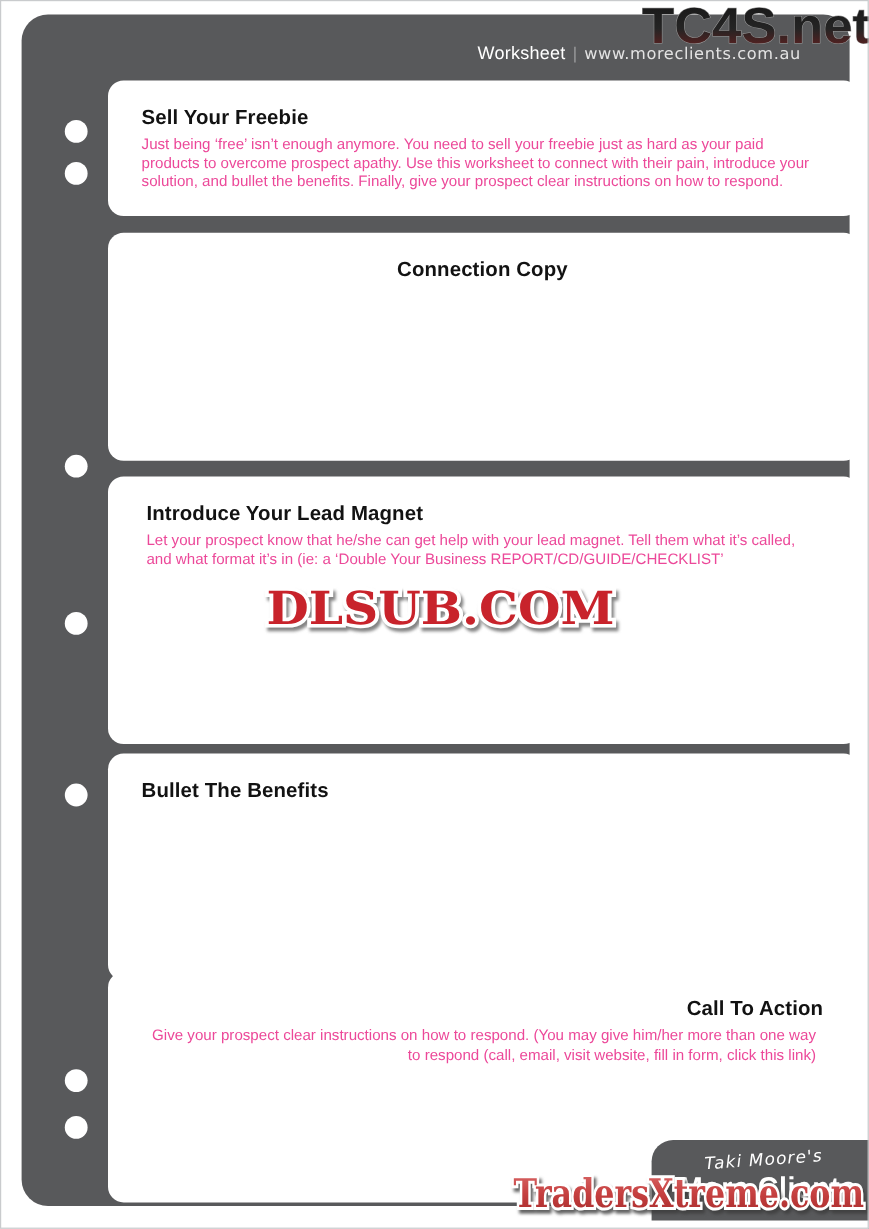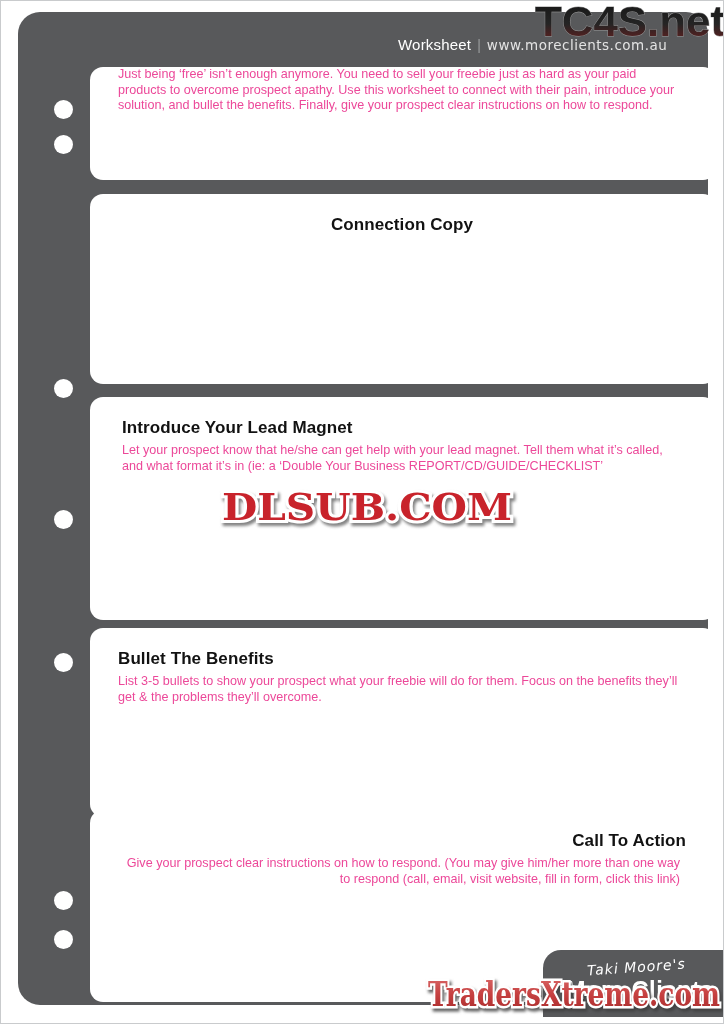--- a/index.html
+++ b/index.html
@@ -76,35 +76,35 @@
 
   <div class="hole h1"></div>
   <div class="hole h2"></div>
   <div class="hole h3"></div>
   <div class="hole h4"></div>
   <div class="hole h5"></div>
   <div class="hole h6"></div>
   <div class="hole h7"></div>
 
   <div class="card card-1">
+    <div class="card-title">Sell Your Freebie</div>
     <div class="card-body">Just being ‘free’ isn’t enough anymore. You need to sell your freebie just as hard as your paid products to overcome prospect apathy. Use this worksheet to connect with their pain, introduce your solution, and bullet the benefits. Finally, give your prospect clear instructions on how to respond.</div>
   </div>
 
   <div class="card card-2">
     <div class="card-title">Connection Copy</div>
   </div>
 
   <div class="card card-3">
     <div class="card-title">Introduce Your Lead Magnet</div>
     <div class="card-body">Let your prospect know that he/she can get help with your lead magnet. Tell them what it’s called, and what format it’s in (ie: a ‘Double Your Business REPORT/CD/GUIDE/CHECKLIST’</div>
   </div>
 
   <div class="card card-4">
     <div class="card-title">Bullet The Benefits</div>
-    <div class="card-body">List 3-5 bullets to show your prospect what your freebie will do for them. Focus on the benefits they’ll get &amp; the problems they’ll overcome.</div>
   </div>
 
   <div class="card card-5">
     <div class="card-title">Call To Action</div>
     <div class="card-body">Give your prospect clear instructions on how to respond. (You may give him/her more than one way to respond (call, email, visit website, fill in form, click this link)</div>
   </div>
 
   <div class="logo-box">
     <span class="logo-owner">Taki Moore's</span>
     <div class="logo-brand">More Clients</div>

